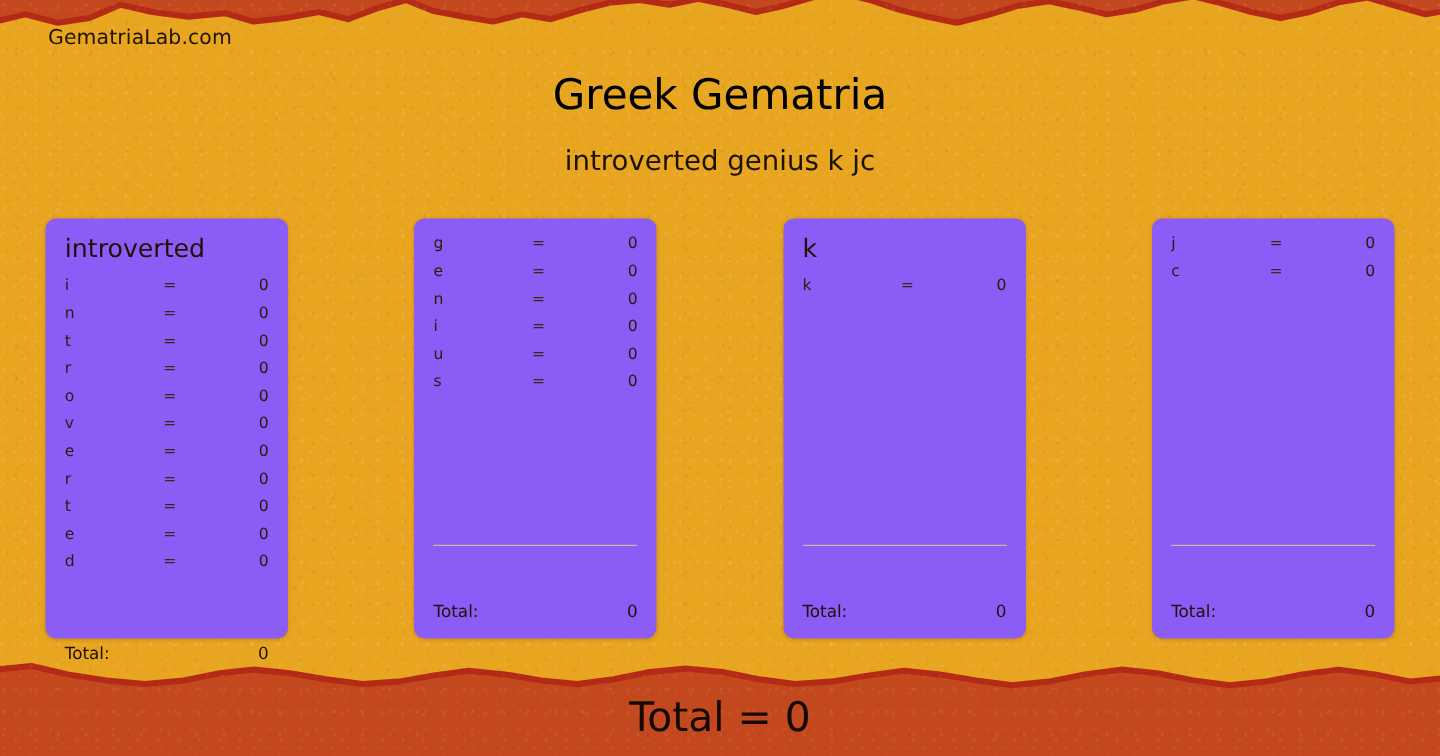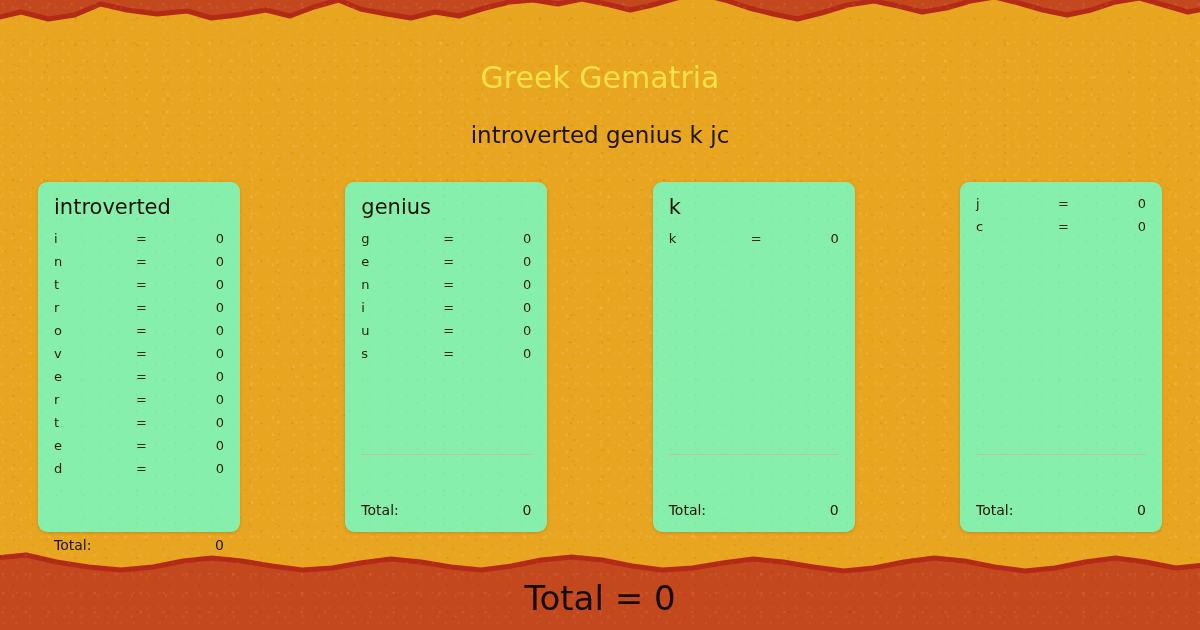--- a/index.html
+++ b/index.html
@@ -75,22 +75,22 @@
     font-family: "DejaVu Sans", sans-serif;
     letter-spacing: .1px;
     z-index: 6;
   }
   .title {
     position: absolute;
     left: 0;
     right: 0;
     top: 60px;
     text-align: center;
-    font-size: 30px;
-    color: #fde047;
+    font-size: 35px;
+    color: #000000;
     z-index: 6;
   }
   .subtitle {
     position: absolute;
     left: 0;
     right: 0;
     top: 122px;
     text-align: center;
     font-size: 23px;
     color: #1d1206;
@@ -113,21 +113,21 @@
     left: 38px;
     top: 182px;
     width: 1124px;
     height: 350px;
     display: flex;
     justify-content: space-between;
     z-index: 5;
   }
   .card {
     width: 202px;
-    background: #86efac;
+    background: #8b5cf6;
     border-radius: 9px;
     box-shadow: 0 1px 3px rgba(90,40,0,.22);
     display: flex;
     flex-direction: column;
     padding: 14px 16px 14px 16px;
     box-sizing: border-box;
     position: relative;
   }
   .card .ctex {
     position: absolute;
@@ -215,20 +215,21 @@
                L812,21 L842,25 L872,22 L902,16 L932,12 L962,15 L992,21 L1022,25 L1052,22
                L1082,16 L1112,12 L1142,16 L1172,22 L1200,19 L1200,0 Z" fill="#e8a520"></path>
       <path d="M0,12 L30,9 L60,16 L92,21 L124,24 L156,21 L186,15 L214,12 L244,15
                L274,20 L304,24 L334,22 L362,17 L392,13 L422,16 L452,21 L482,24 L512,20
                L542,14 L572,11 L602,14 L632,20 L662,24 L692,22 L722,17 L752,13 L782,16
                L812,21 L842,25 L872,22 L902,16 L932,12 L962,15 L992,21 L1022,25 L1052,22
                L1082,16 L1112,12 L1142,16 L1172,22 L1200,19" fill="none" stroke="#b32a16" stroke-width="5" stroke-linejoin="round"></path>
     </svg>
   </div>
 
+  <div class="logo">GematriaLab.com</div>
   <div class="title">Greek Gematria</div>
   <div class="subtitle">introverted genius k jc</div>
 
   <div class="cards">
       <div class="card">
         <div class="ctex"></div>
         <div class="card-title">introverted</div>
         <div class="rows">
           <div class="row">
             <span class="letter">i</span>
@@ -287,21 +288,20 @@
           </div>
         </div>
         <div class="divider"></div>
         <div class="total-row">
           <span class="tlabel">Total:</span>
           <span class="tval">0</span>
         </div>
       </div>
       <div class="card">
         <div class="ctex"></div>
-        <div class="card-title">genius</div>
         <div class="rows">
           <div class="row">
             <span class="letter">g</span>
             <span class="eq">=</span>
             <span class="val">0</span>
           </div>
           <div class="row">
             <span class="letter">e</span>
             <span class="eq">=</span>
             <span class="val">0</span>

